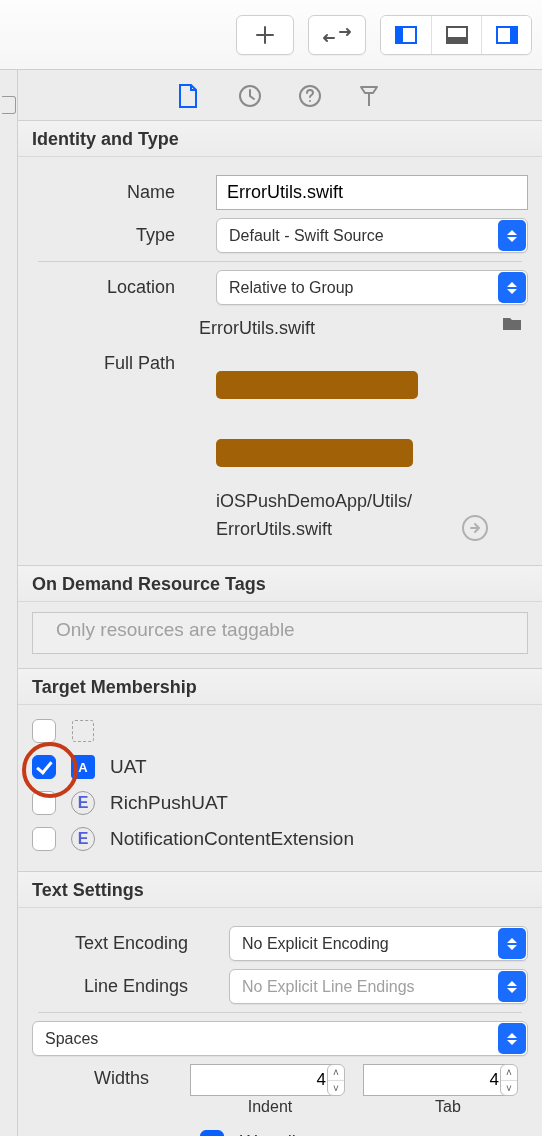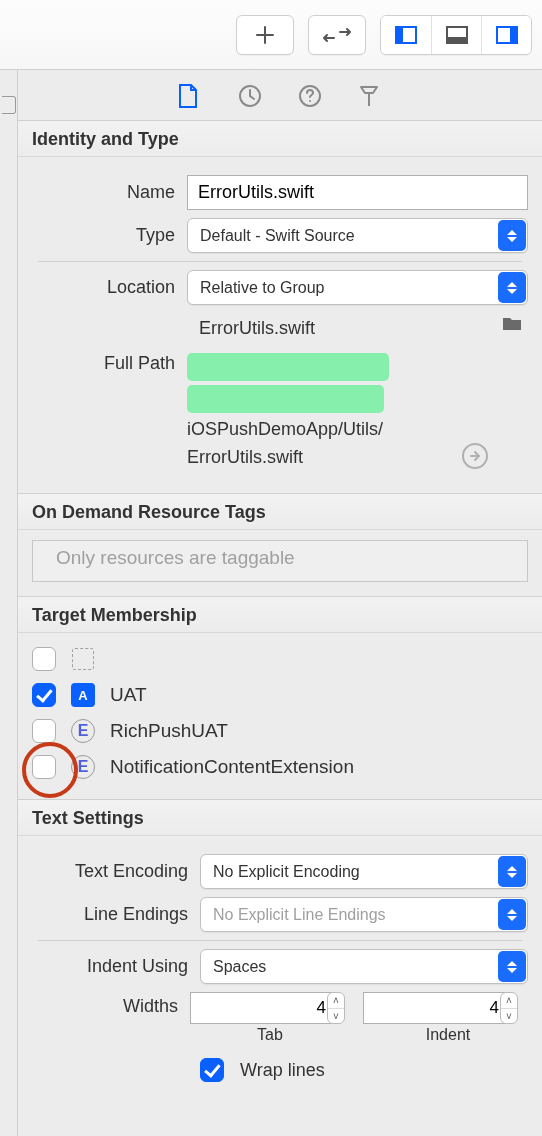--- a/index.html
+++ b/index.html
@@ -90,20 +90,21 @@
     padding:8px 14px 6px;
     border-top:1px solid #d0d0d0;
     border-bottom:1px solid #d8d8d8;
     background: linear-gradient(#f2f2f2,#ececec);
   }
   .section-body{ padding:10px 14px 14px;}
   .form-row{
     display:flex;
     align-items:center;
     margin:8px 0;
+    gap:29px;
   }
   .form-label{
     width:155px;
     text-align:right;
     padding-right:12px;
     font-size:18px;
   }
   .text-input{
     flex:1;
     height:35px;
@@ -165,24 +166,24 @@
   .arrow-circle{
     position:absolute; right:40px; bottom:2px;
     width:26px;height:26px;
     border:2px solid #b0b0b0;
     border-radius:50%;
     display:flex;align-items:center;justify-content:center;
     color:#b0b0b0;
   }
   .redact{
     display:inline-block;
-    background:#86efac;
+    background:#a16207;
     border-radius:5px;
     color:transparent;
-    margin:2px 0;
+    margin:20px 0;
   }
   .tags-box{
     border:1px solid #c8c8c8;
     background:#efefef;
     height:42px;
     border-radius:0;
     padding:6px 23px;
     color:#a0a0a0;
     font-size:19px;
   }
@@ -482,21 +483,20 @@
         <div class="select-caret">
               <div class="caret-up"></div>
               <div class="caret-down"></div>
             </div>
       </div>
     </div>
 
     <div class="divider"></div>
 
     <div class="form-row">
-      <div class="form-label" style="width:168px;">Indent Using</div>
       <div class="select-wrap">
         <div class="select-box">
               <span>Spaces</span>
             </div>
         <div class="select-caret">
               <div class="caret-up"></div>
               <div class="caret-down"></div>
             </div>
       </div>
     </div>
@@ -514,22 +514,22 @@
           </div>
           <div style="display:flex;align-items:center;">
             <input class="num-input" value="4" style="">
             <div class="stepper">
                   <div>˄</div>
                   <div>˅</div>
                 </div>
           </div>
         </div>
         <div class="number-row">
+          <div class="num-label" style="width:160px;">Indent</div>
           <div class="num-label" style="width:160px;">Tab</div>
-          <div class="num-label" style="width:160px;">Indent</div>
         </div>
       </div>
     </div>
 
     <div class="wrap-row">
       <div class="chk checked"></div>
       <div style="font-size:18px;">Wrap lines</div>
     </div>
   </div>
 

